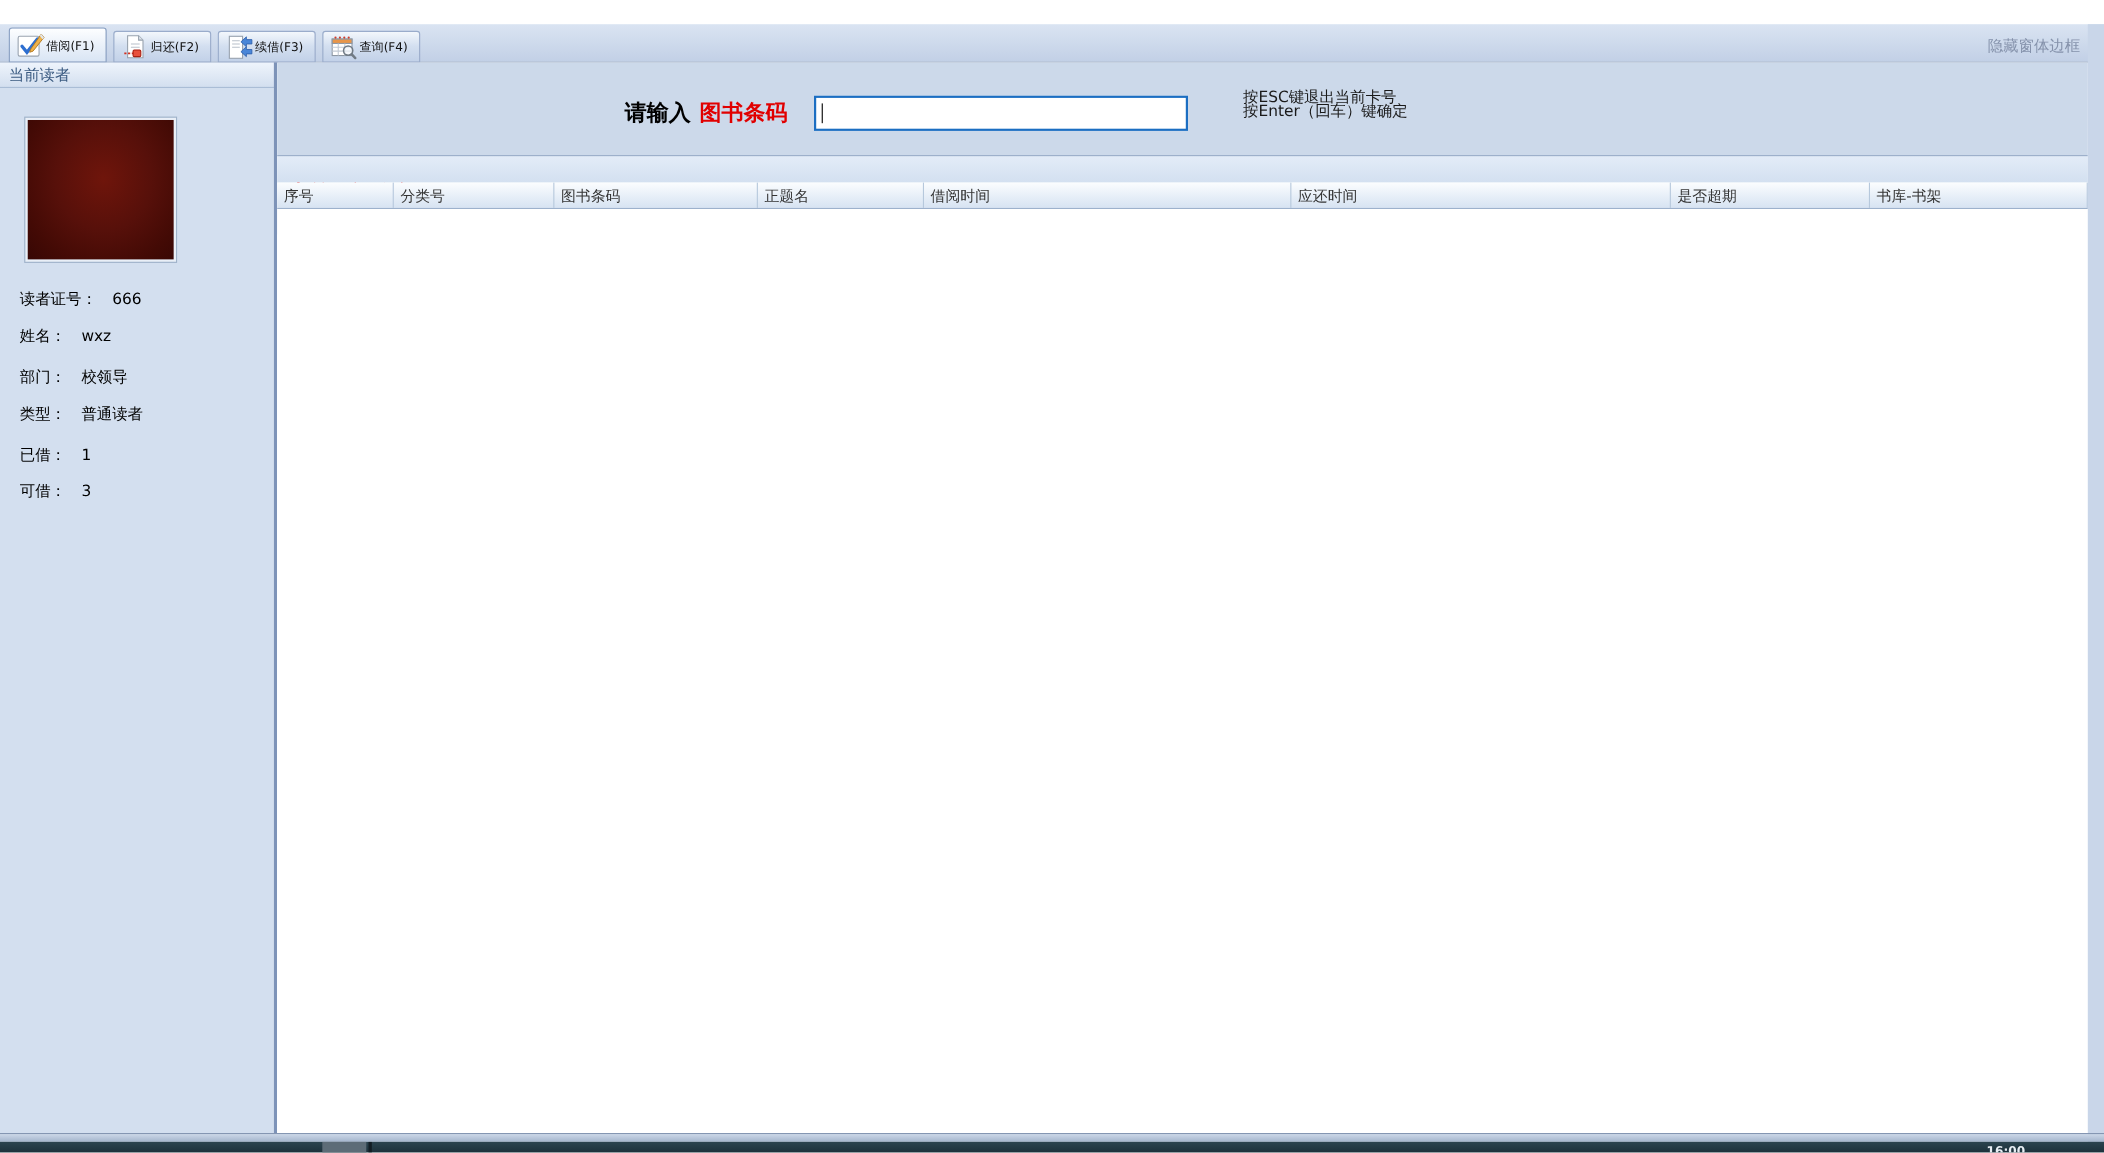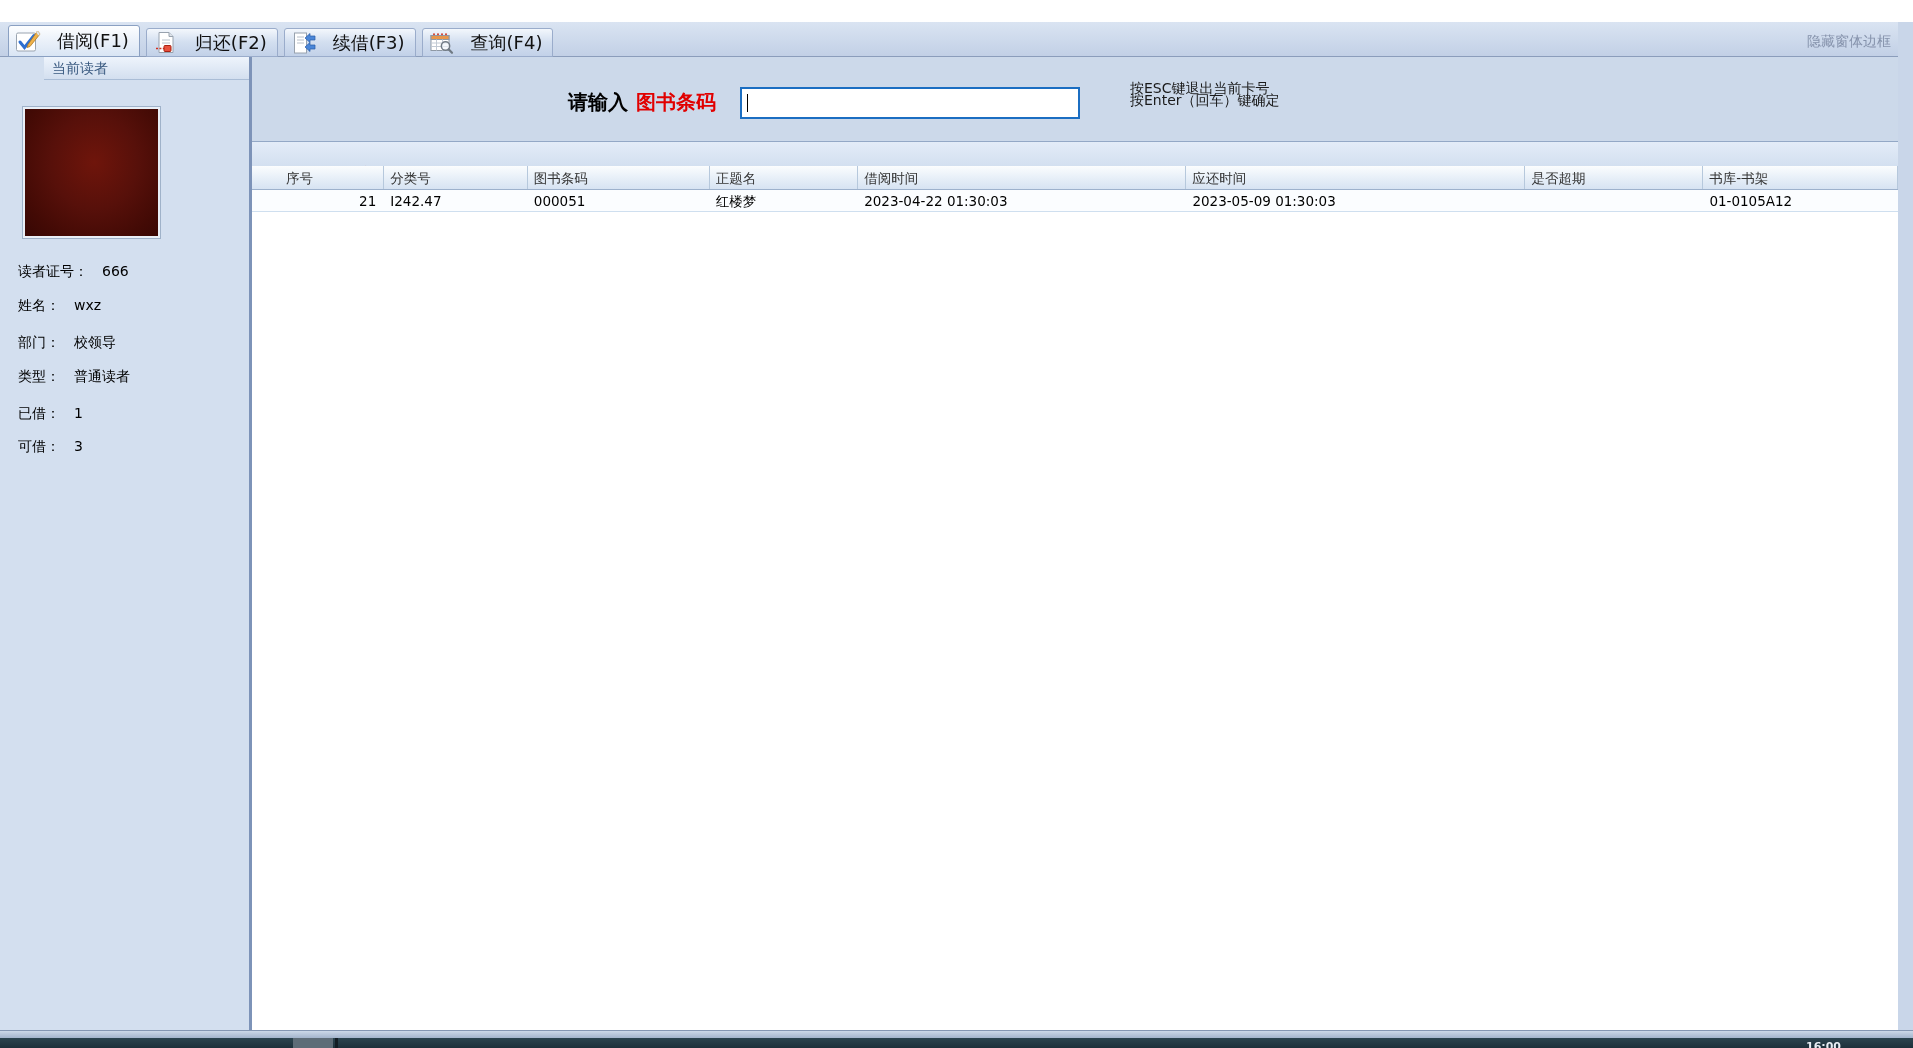--- a/index.html
+++ b/index.html
@@ -10,33 +10,33 @@
   
   .titlebar { position:absolute; left:0; top:0; width:1913px; height:22px; background:#ffffff; }
   .win-title { position:absolute; left:6px; top:4px; font-size:12px; color:#000; }
   .win-controls { position:absolute; right:10px; top:0; height:22px; display:flex; }
   .win-btn { width:46px; height:22px; display:flex; align-items:center; justify-content:center; cursor:default; }
 
   
   .tabbar { position:absolute; left:0; top:22px; width:1913px; height:35px;
     background:linear-gradient(#dae4f2,#c2d0e6); border-bottom:1px solid #8b9dbb; }
   .tabs { position:absolute; left:8px; top:3px; height:32px; display:flex; gap:6px; align-items:flex-end; }
-  .tab { height:29px; display:flex; align-items:center; gap:16px; padding:0 10px 0 6px;
+  .tab { height:29px; display:flex; align-items:center; gap:1px; padding:0 10px 0 6px;
     border:1px solid #9aaccb; border-radius:3px 3px 0 0;
-    background:linear-gradient(#f3f7fc,#d3dff0 48%,#c2d1e8); font-size:18px; color:#111;text-align:right; }
+    background:linear-gradient(#f3f7fc,#d3dff0 48%,#c2d1e8); font-size:11px; color:#111;text-align:right; }
   .tab.active { height:32px; border-color:#8aa0c2;
     background:linear-gradient(#fdfeff,#ecf2fa 45%,#d9e5f4); }
   .tab-icon { width:26px; height:24px; display:block; }
   .hide-border { position:absolute; right:22px; top:11px; font-size:14px; color:#8592ab; }
 
   
   .sidebar { position:absolute; left:0; top:57px; width:249px; height:973px; background:#d3dfef; }
   .sidebar-header { position:absolute; left:0; top:0; width:249px; height:23px;
     background:linear-gradient(#eef4fc,#d3dfef); border-bottom:1px solid #aabdd6;
-    font-size:14px; color:#3a5a80; padding:3px 0 0 8px;margin-left:44px; }
+    font-size:14px; color:#3a5a80; padding:3px 0 0 8px; }
   .reader-photo { position:absolute; left:23px; top:50px; width:137px; height:131px;
     border:2px solid #e9eff7; outline:1px solid #9fb2c9;
     background:radial-gradient(ellipse at 52% 42%, #6f150b 0%, #57100a 45%, #430a05 78%, #370704 100%); }
   .reader-field { position:absolute; left:18px; font-size:14px; color:#000; white-space:nowrap; }
   .reader-field .val { margin-left:14px; }
   .f0{top:206px}.f1{top:240px}.f2{top:277px}.f3{top:311px}.f4{top:348px}.f5{top:381px}
   .v-divider { position:absolute; left:249px; top:57px; width:3px; height:973px; background:#7d93b8; }
 
   .main { position:absolute; left:252px; top:57px; width:1646px; height:973px; background:#ffffff; }
   .prompt-section { position:absolute; left:0; top:0; width:1646px; height:84px; background:#ccd9ea; }
@@ -47,21 +47,21 @@
     font-family:"DejaVu Sans","Liberation Sans",sans-serif; outline:none; }
   .caret { position:absolute; left:495px; top:37px; width:1px; height:18px; background:#000; }
   .hint { position:absolute; left:878px; font-size:14px; color:#1a1a1a; white-space:nowrap; }
   .h1{top:23px}.h2{top:35px}
 
   .section-strip { position:absolute; left:0; top:84px; width:1646px; height:25px;
     background:linear-gradient(#e3ecf8,#d3e0f0); border-top:1px solid #93a8c6; }
   .section-title { position:absolute; left:10px; top:21px; font-size:19px; font-weight:bold; color:#d60000; }
 
   .grid { position:absolute; left:0; top:109px; width:1646px; }
-  .grid-row { display:flex; width:1646px;padding-left:28px; }
+  .grid-row { display:flex; width:1646px; }
   .grid-header { height:24px; background:linear-gradient(#fbfdfe,#eaf1f9 45%,#d7e3f2);
     border-bottom:1px solid #9db1cc; }
   .grid-header .cell { border-right:1px solid #b6c8dc; font-size:13.5px; color:#333;
     padding:4px 0 0 6px; }
   .grid-data { height:22px; background:#fbfdff; border-bottom:1px solid #cfdfef; }
   .grid-data .cell { font-size:13.5px; color:#000; padding:3px 0 0 6px; }
   .cell { overflow:hidden; white-space:nowrap; }
   .c0{width:106px}.c1{width:146px}.c2{width:185px}.c3{width:151px}.c4{width:334px}.c5{width:345px}.c6{width:181px}.c7{width:198px}
   .grid-data .c0 { text-align:right; padding-right:8px; padding-left:0; }
   .table-body { position:absolute; left:0; top:156px; width:1646px; height:817px; background:#fff; }
@@ -186,30 +186,20 @@
       <div class="grid-row grid-header">
         <div class="cell c0">序号</div>
         <div class="cell c1">分类号</div>
         <div class="cell c2">图书条码</div>
         <div class="cell c3">正题名</div>
         <div class="cell c4">借阅时间</div>
         <div class="cell c5">应还时间</div>
         <div class="cell c6">是否超期</div>
         <div class="cell c7">书库-书架</div>
       </div>
-      <div class="grid-row grid-data">
-        <div class="cell c0">21</div>
-        <div class="cell c1">I242.47</div>
-        <div class="cell c2">000051</div>
-        <div class="cell c3">红楼梦</div>
-        <div class="cell c4">2023-04-22 01:30:03</div>
-        <div class="cell c5">2023-05-09 01:30:03</div>
-        <div class="cell c6"></div>
-        <div class="cell c7">01-0105A12</div>
-      </div>
     </div>
     <div class="table-body"></div>
   </div>
 
   <div class="right-frame"></div>
 
   <div class="bottom-strip"></div>
   <div class="taskbar">
     <div class="task-item"></div>
     <div class="task-sep"></div>

